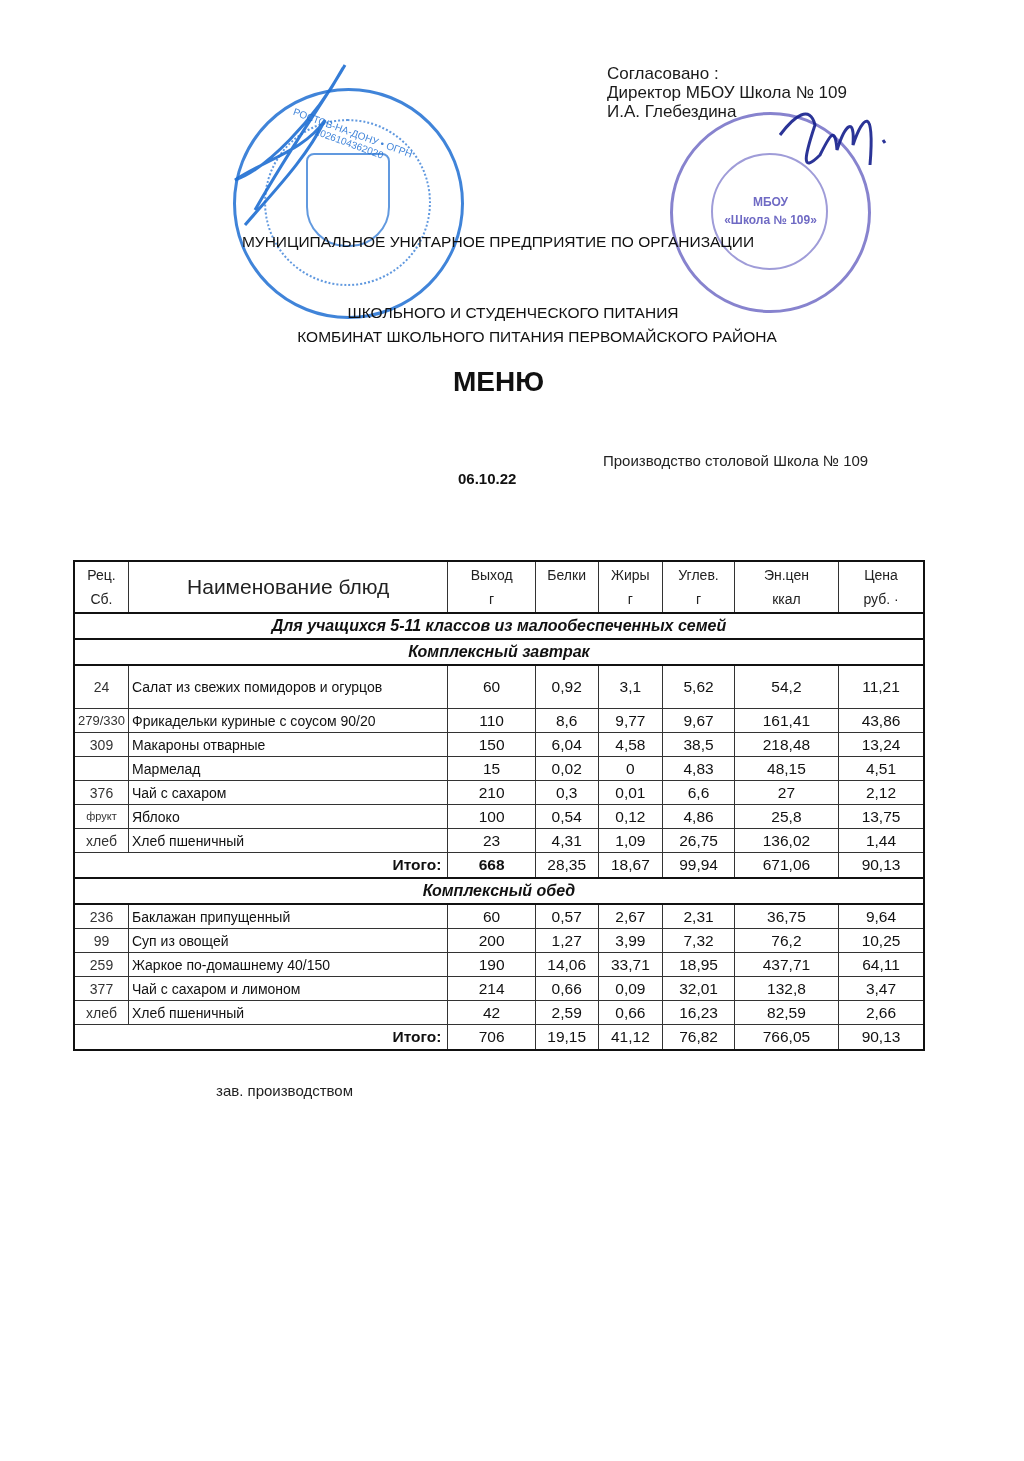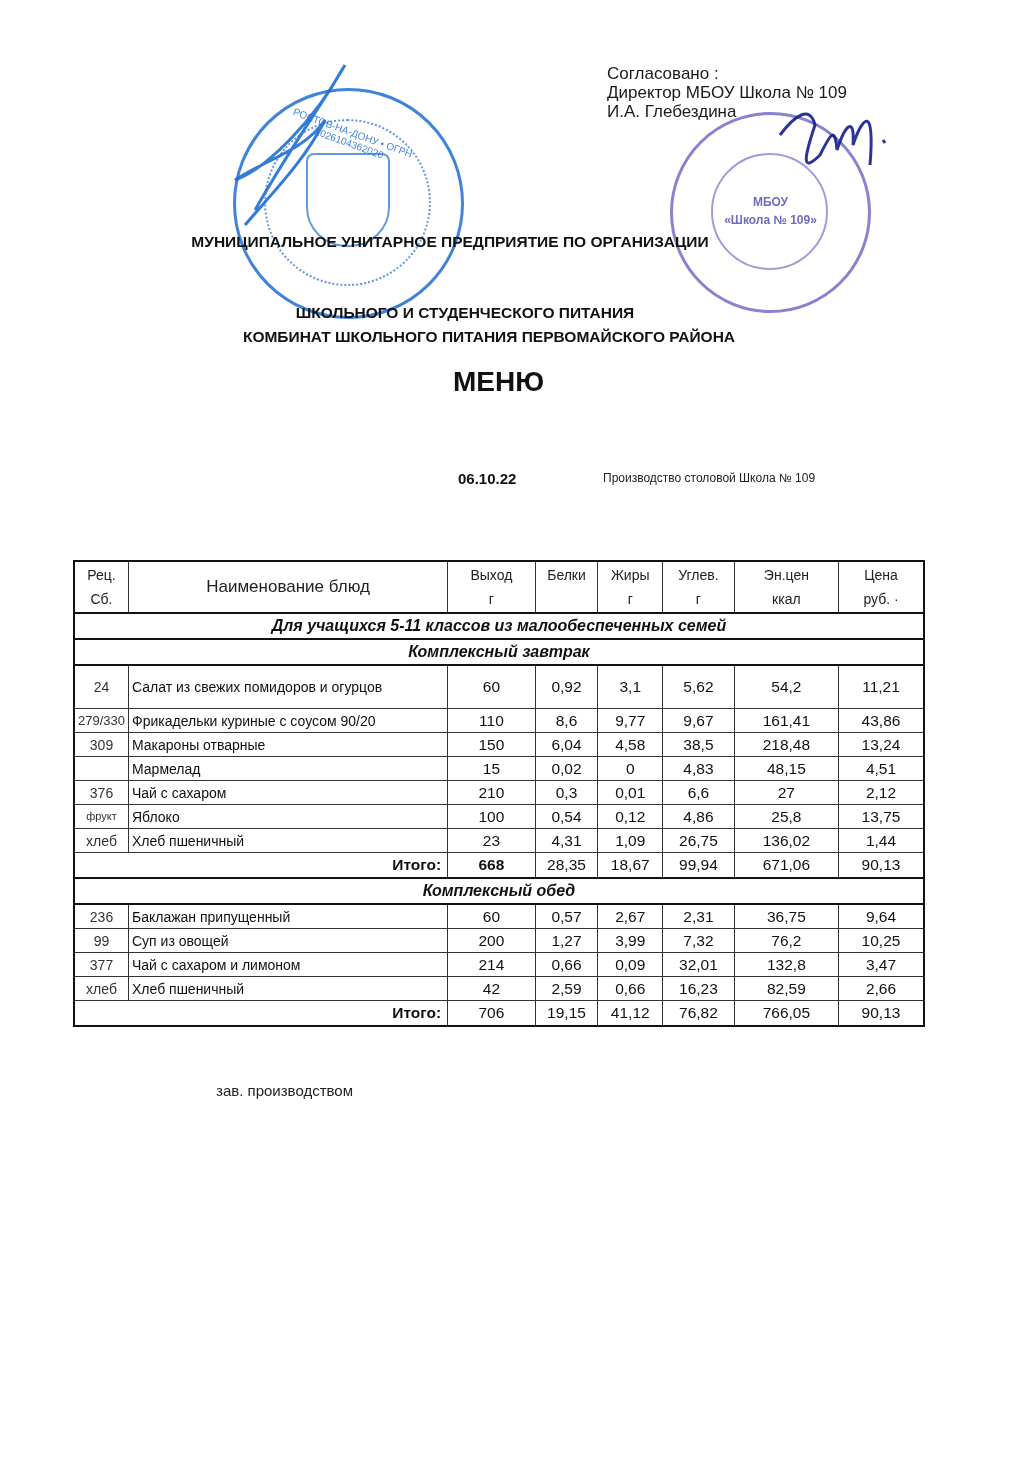--- a/index.html
+++ b/index.html
@@ -1,36 +1,36 @@
 <!DOCTYPE html>
 <html><head>
 <meta charset="utf-8">
 <style>
   html, body { margin: 0; padding: 0; background: #ffffff; }
   body { width: 1024px; height: 1461px; position: relative; overflow: hidden;
          font-family: "Liberation Sans", sans-serif; color: #111; }
   .abs { position: absolute; }
   .approval { left: 607px; top: 64px; font-size: 17px; line-height: 19px; color: #1a1a1a; }
-  .org { left: 0; width: 900px; top: 230px; text-align: center; font-weight: bold;
-         font-size: 15.5px; line-height: 24px; color: #111; }
+  .org { left: 0; width: 900px; top: 230px; text-align: center; font-weight: normal;
+         font-size: 15.5px; line-height: 24px; color: #111; padding-left: 48px; }
   .org div:nth-child(1) { padding-left: 0; }
   .org div:nth-child(2) { padding-left: 30px; margin-top: 47px; }
   .org div:nth-child(3) { padding-left: 78px; }
   .title { left: 453px; top: 366px; font-size: 28px; font-weight: bold; }
   .date { left: 458px; top: 470px; font-size: 15px; font-weight: bold; }
-  .prod { left: 603px; top: 471px; font-size: 12px; color: #222; }
+  .prod { left: 603px; top: 452px; font-size: 15px; color: #222; }
   .footer { left: 216px; top: 1082px; font-size: 15px; color: #222; }
 
   table.menu { position: absolute; left: 73px; top: 560px; width: 852px;
                border-collapse: collapse; font-family: "Liberation Sans", sans-serif; }
   table.menu td, table.menu th { border: 1px solid #333; padding: 0 3px; font-weight: normal; }
   table.menu { border: 2px solid #111; }
   th.h { font-size: 14px; font-weight: bold; height: 50px; vertical-align: middle; text-align: center; color: #222; }
   th.h span { display: block; line-height: 24px; }
-  th.hname { font-size: 17px; }
+  th.hname { font-size: 21px; }
   tr.section td { text-align: center; font-style: italic; font-weight: bold; font-size: 16px;
                   height: 24px; border-top: 2px solid #111; border-bottom: 2px solid #111; }
   tr.item td { height: 23px; font-size: 15px; vertical-align: middle; }
   tr.item td.code { text-align: center; font-size: 14px; color: #333; }
   tr.item td.name { text-align: left; font-size: 14px; }
   tr.item td.num { text-align: center; font-size: 15.5px; }
   tr.item.tall td { height: 42px; }
   tr.item.tall td.name { line-height: 19px; }
   tr.total td { height: 24px; font-size: 15.5px; text-align: center; }
   tr.total td.tlabel { text-align: right; font-weight: bold; padding-right: 6px; }
@@ -241,20 +241,30 @@
       <td class="code">99</td>
       <td class="name">Суп из овощей</td>
       <td class="num">200</td>
       <td class="num">1,27</td>
       <td class="num">3,99</td>
       <td class="num">7,32</td>
       <td class="num">76,2</td>
       <td class="num">10,25</td>
     </tr>
     <tr class="item">
+      <td class="code">259</td>
+      <td class="name">Жаркое по-домашнему 40/150</td>
+      <td class="num">190</td>
+      <td class="num">14,06</td>
+      <td class="num">33,71</td>
+      <td class="num">18,95</td>
+      <td class="num">437,71</td>
+      <td class="num">64,11</td>
+    </tr>
+    <tr class="item">
       <td class="code">377</td>
       <td class="name">Чай с сахаром и лимоном</td>
       <td class="num">214</td>
       <td class="num">0,66</td>
       <td class="num">0,09</td>
       <td class="num">32,01</td>
       <td class="num">132,8</td>
       <td class="num">3,47</td>
     </tr>
     <tr class="item">

